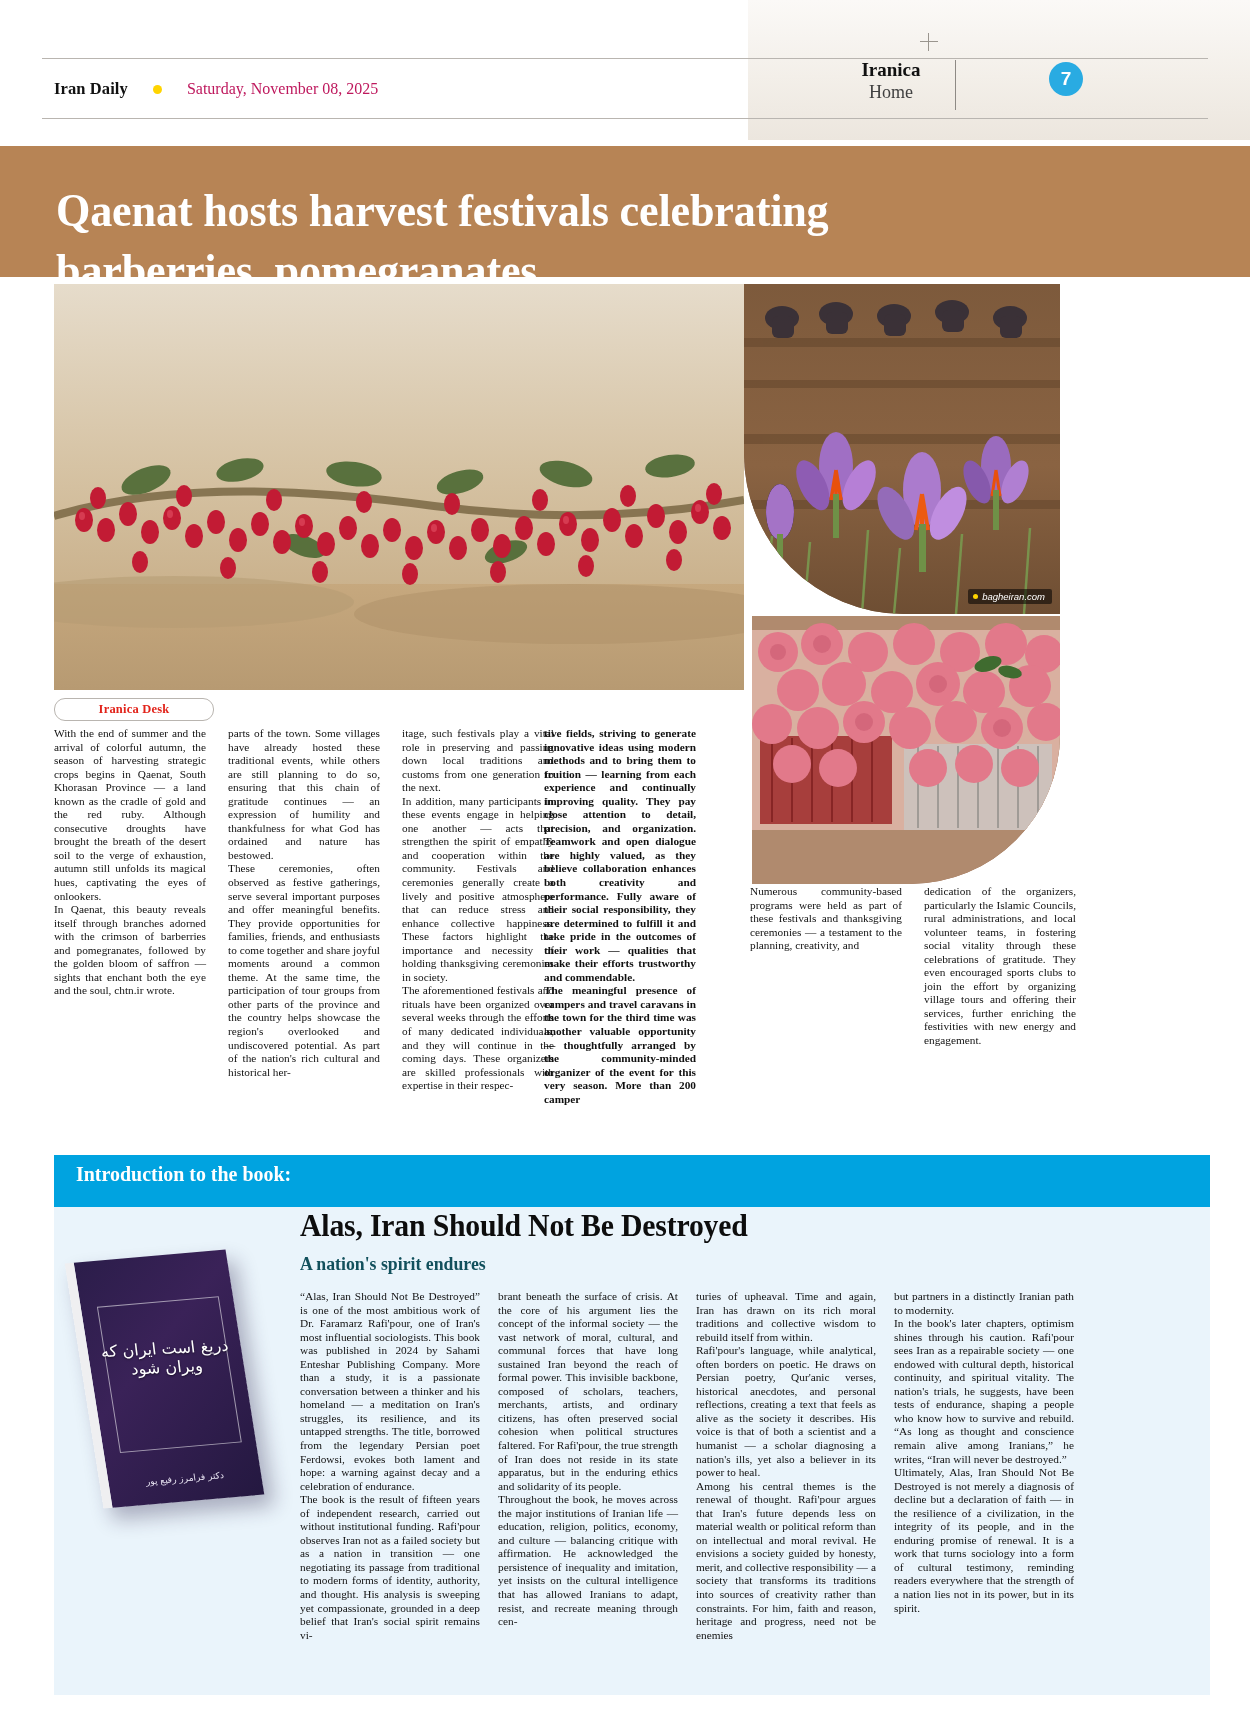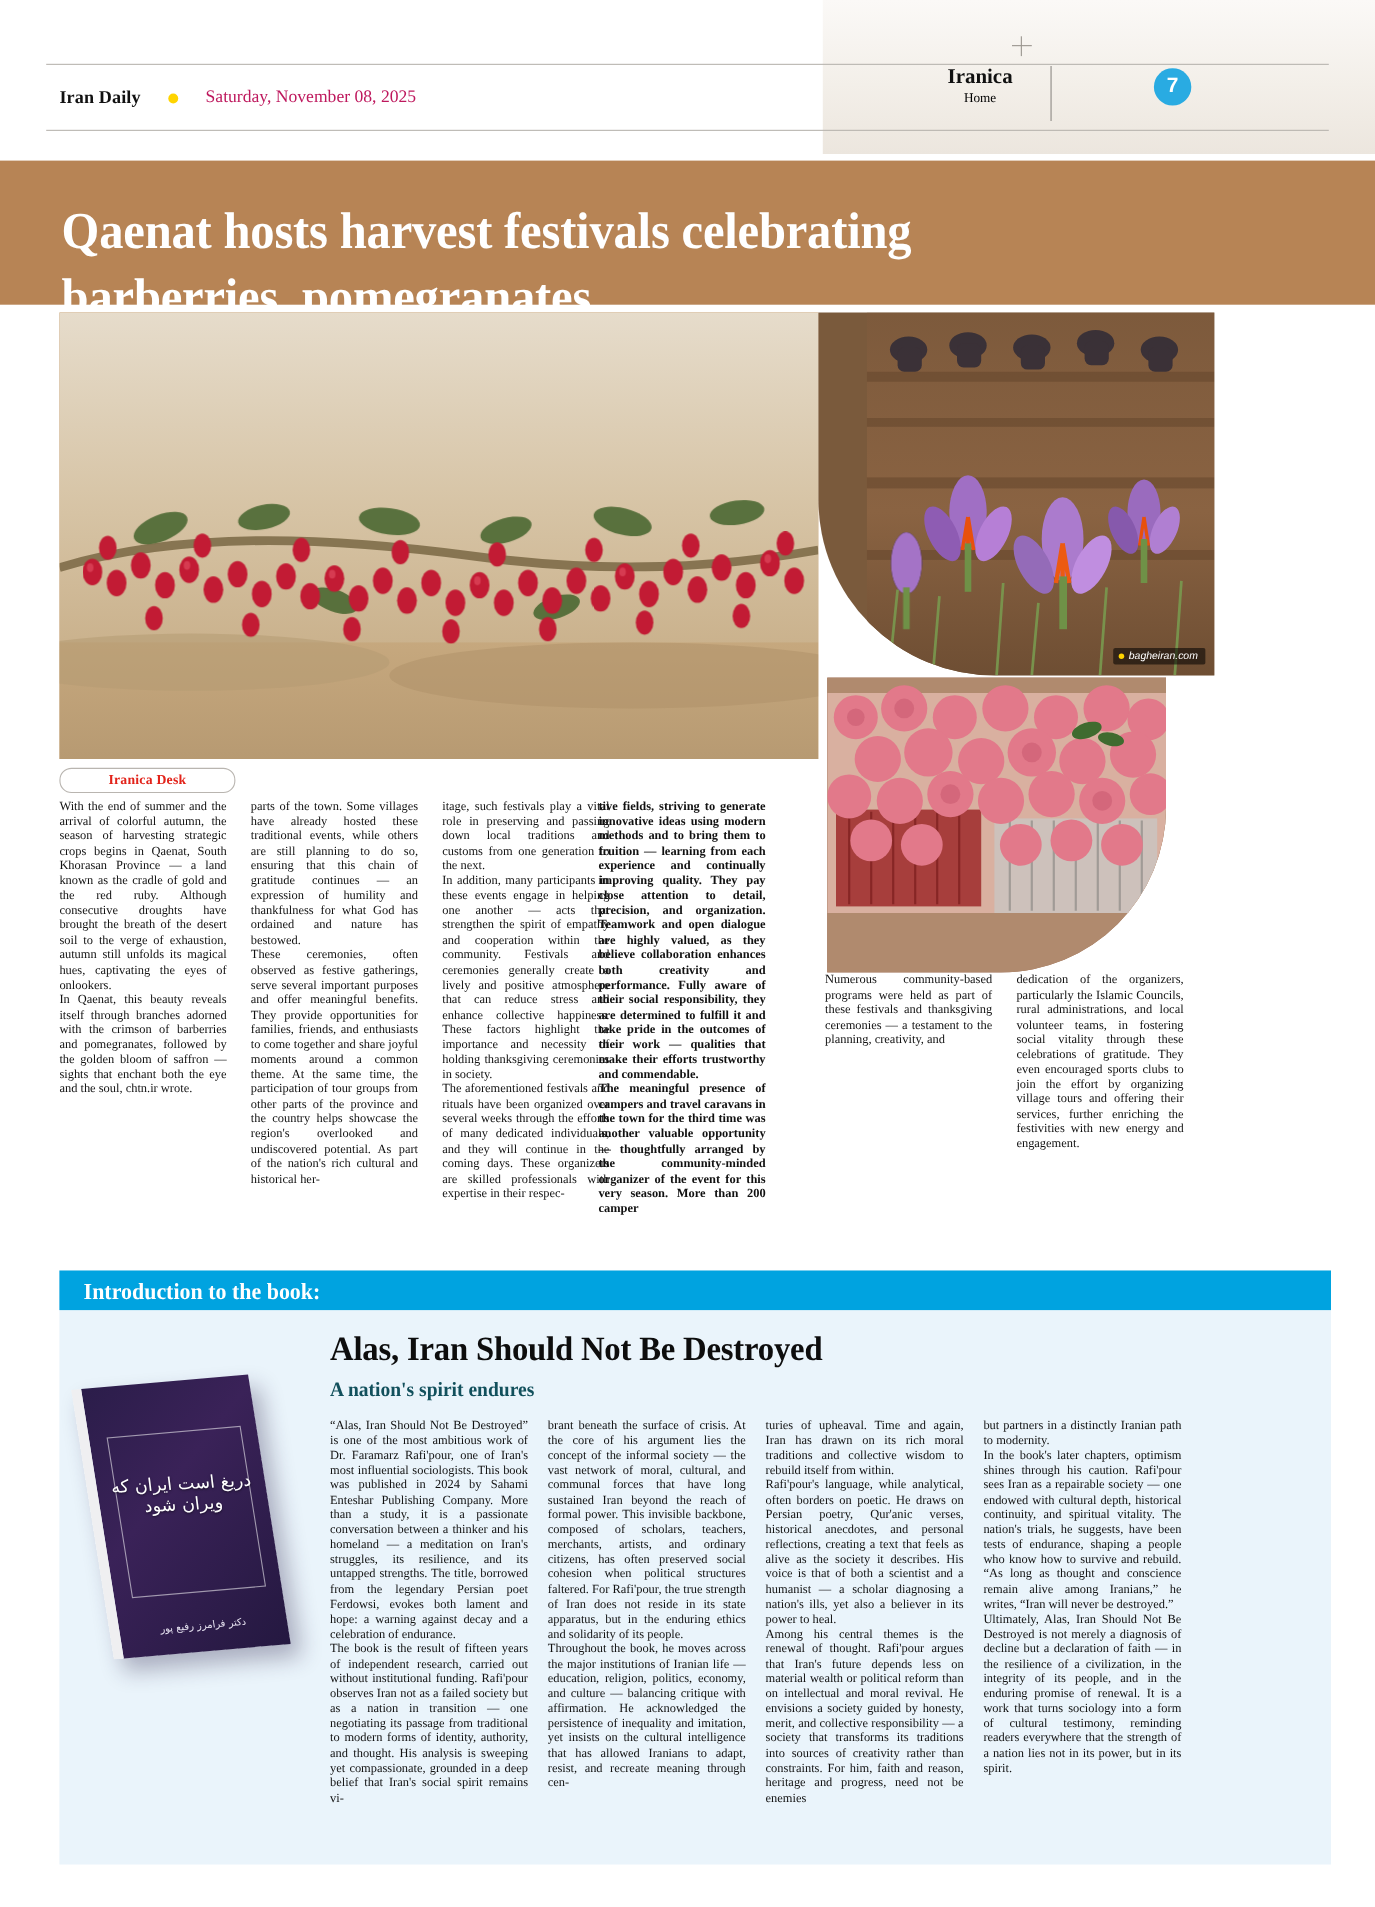--- a/index.html
+++ b/index.html
@@ -25,21 +25,21 @@
   .rule-top{position:absolute;left:42px;top:58px;width:1166px;height:1px;background:#b9b5b0;}
   .rule-bottom{position:absolute;left:42px;top:118px;width:1166px;height:1px;background:#b9b5b0;}
 
   .masthead-left{position:absolute;left:54px;top:62px;height:54px;display:flex;align-items:center;gap:25px;}
   .brand{font-weight:bold;font-size:16.5px;letter-spacing:.1px;color:#111;}
   .yellow-dot{width:9px;height:9px;border-radius:50%;background:#ffd400;display:inline-block;}
   .issue-date{font-size:16px;color:#be185d;}
 
   .masthead-right{position:absolute;left:846px;top:60px;width:90px;text-align:center;}
   .section-name{font-weight:bold;font-size:19px;color:#111;line-height:1.1;}
-  .section-sub{font-size:12px;color:#000000;margin-top:1px;}
+  .section-sub{font-size:18px;color:#404040;margin-top:1px;}
   .vdivider{position:absolute;left:955px;top:60px;width:1px;height:50px;background:#8e8a85;}
 
   .page-badge{
     position:absolute;left:1049px;top:62px;width:34px;height:34px;border-radius:50%;
     background:#29abe2;color:#fff;font-weight:bold;font-size:19px;
     display:flex;align-items:center;justify-content:center;
     font-family:"Liberation Sans",sans-serif;
   }
 
   
@@ -62,21 +62,21 @@
   .credit{
     position:absolute;display:flex;align-items:center;gap:4px;
     font-family:"Liberation Sans",sans-serif;font-size:9.5px;font-style:italic;
     color:#7d5f34;
   }
   .credit .dot{width:5px;height:5px;border-radius:50%;background:#ffd400;display:inline-block;}
   .credit.onchip{background:rgba(0,0,0,.55);color:#fff;padding:2px 7px 2px 5px;border-radius:2px;font-style:italic;}
 
   .photo-round-a{
     position:absolute;left:744px;top:284px;width:316px;height:330px;
-    border-radius:0 0 0 160px;overflow:hidden;background:#7a5a3c;padding-left:44px;
+    border-radius:0 0 0 160px;overflow:hidden;background:#7a5a3c;
   }
   .photo-round-b{
     position:absolute;left:752px;top:616px;width:308px;height:268px;
     border-radius:0 0 150px 0;overflow:hidden;background:#9c6c52;
   }
 
   
   .desk-pill{
     position:absolute;left:54px;top:698px;width:158px;height:21px;
     border:1px solid #b9b5b0;border-radius:11px;
@@ -90,21 +90,21 @@
          text-justify:inter-word;hyphens:auto;-webkit-hyphens:auto;}
   .c1{left:0;}   .c2{left:174px;}  .c3{left:348px;}
   .c4{left:490px;font-weight:bold;} .c5{left:696px;top:158px;} .c6{left:870px;top:158px;}
 
   
   .book-section{
     position:absolute;left:54px;top:1155px;width:1156px;height:540px;
     background:#eaf4fb;
   }
   .book-banner{
-    position:absolute;left:54px;top:1155px;width:1156px;height:36px;
+    position:absolute;left:54px;top:1155px;width:1156px;height:52px;
     background:#00a3e0;
   }
   .book-banner span{
     position:absolute;left:22px;top:7px;color:#fff;font-weight:bold;font-size:21px;
     transform:scaleX(.95);transform-origin:left top;
   }
   .book-title{
     position:absolute;left:300px;top:1208px;width:760px;
     font-weight:bold;font-size:31px;color:#0d0d0d;letter-spacing:-.2px;
     transform:scaleX(.96);transform-origin:left top;

